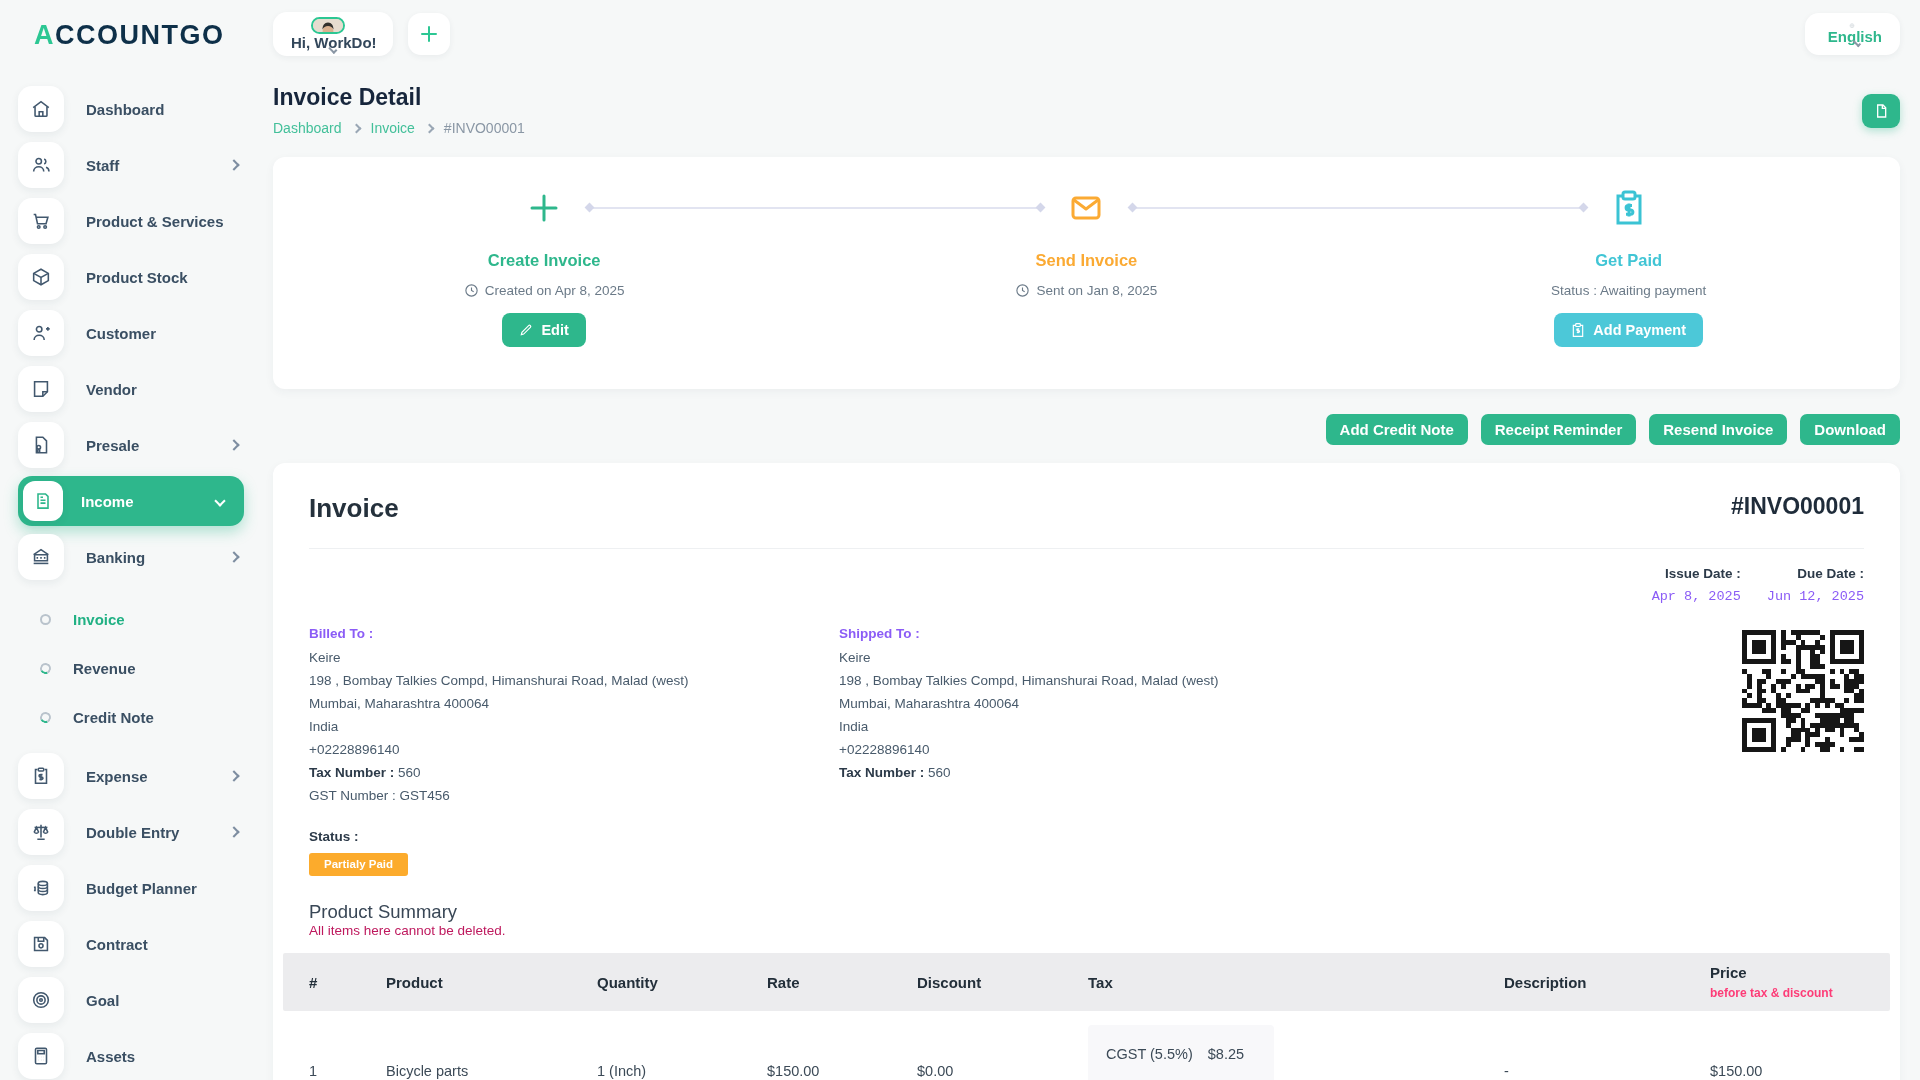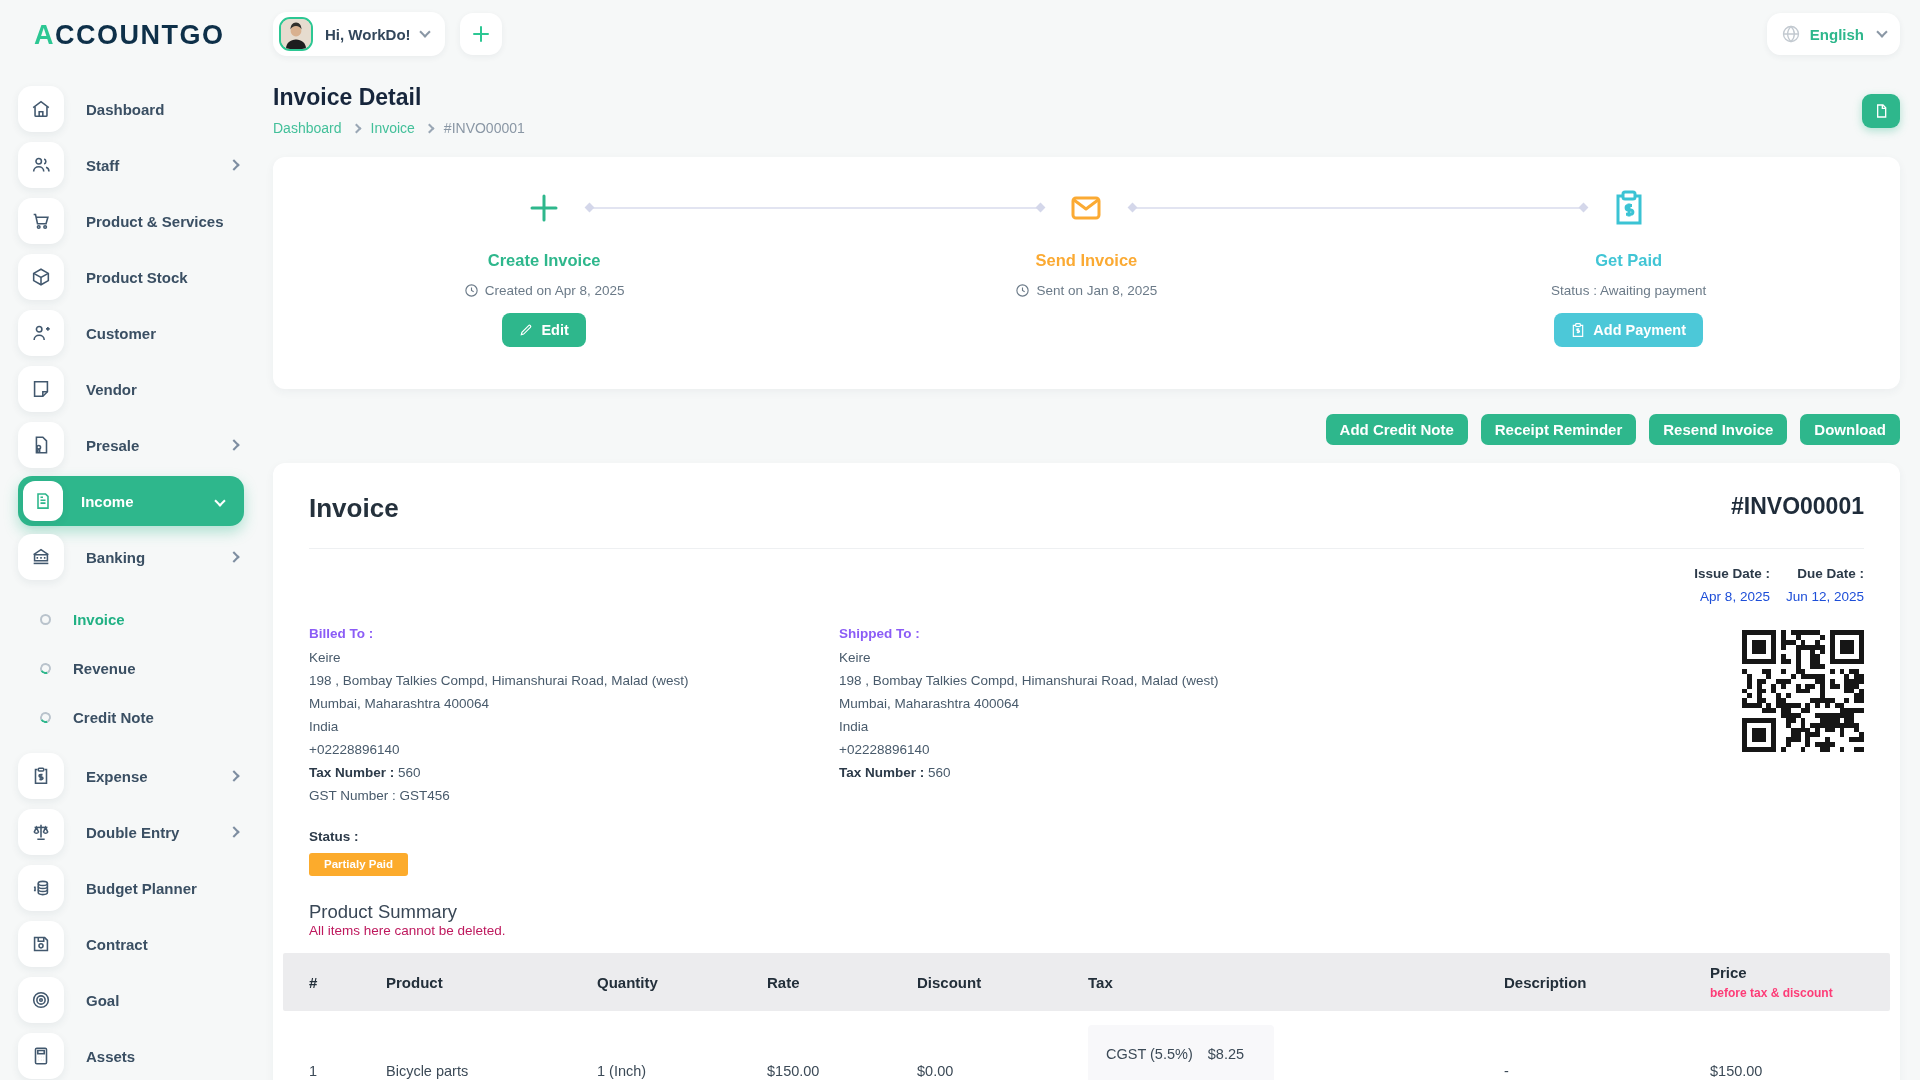--- a/index.html
+++ b/index.html
@@ -38,21 +38,21 @@
   .sub-item { display:flex; align-items:center; height:49px; cursor:pointer; }
   .sub-bullet { width:11px; height:11px; border:2.5px solid #b9c3cc; border-radius:50%; margin-left:22px; flex:0 0 11px; }
   .sub-bullet.greenish { border-bottom-color:#2eb78c; transform:rotate(20deg); }
   .sub-label { margin-left:22px; font-size:15px; font-weight:600; color:#3a4f63; }
   .sub-item.active .sub-label { color:#21b184; font-weight:700; }
   
   .main { flex:1; padding:0 20px 0 15px; position:relative; }
   .topbar { display:flex; align-items:center; padding-top:12px; }
   .pill {
     background:#fff; border-radius:14px; box-shadow:0 2px 6px rgba(30,50,70,.06);
-    display:flex; align-items:center; cursor:pointer;
+    display:flex; align-items:center; cursor:pointer;flex-direction:column;
   }
   .user-pill { padding:5px 16px 5px 6px; height:44px; }
   .avatar { width:34px; height:34px; border-radius:11px; border:2px solid #2cc793; overflow:hidden; background:#e8ddd3; }
   .user-name { margin-left:12px; font-size:15px; font-weight:600; color:#33475b; }
   .chev-down { width:8px; height:8px; border-right:2px solid #8a97a5; border-bottom:2px solid #8a97a5; transform:rotate(45deg); margin-left:10px; margin-top:-4px; }
   .plus-btn { width:42px; height:42px; border-radius:13px; margin-left:15px; justify-content:center; }
   .lang-pill { margin-left:auto; padding:10px 14px; height:42px; }
   .lang-label { font-size:15px; font-weight:600; color:#2eb78c; margin:0 4px 0 9px; }
   .title-row { display:flex; margin-top:28px; align-items:flex-start; }
   .page-title { font-size:23px; font-weight:700; color:#17263c; }
@@ -99,24 +99,24 @@
   }
   
   .invoice-card {
     margin-top:18px; background:#fff; border-radius:12px; box-shadow:0 3px 10px rgba(30,50,70,.05);
     padding:30px 36px; height:640px; overflow:hidden;
   }
   .inv-head { display:flex; align-items:flex-start; }
   .inv-title { font-size:26px; font-weight:600; color:#25313c; }
   .inv-number { margin-left:auto; font-size:23px; font-weight:700; color:#1f2c3a; }
   .inv-divider { height:1px; background:#eef0f2; margin-top:24px; }
-  .dates-row { display:flex; justify-content:flex-end; gap:16px; margin-top:17px; }
+  .dates-row { display:flex; justify-content:flex-end; gap:26px; margin-top:17px; }
   .date-block { text-align:right; }
   .date-label { font-size:13.5px; font-weight:700; color:#2c3a49; }
-  .date-value { font-size:13.5px; color:#1d4ed8; margin-top:8px; }
+  .date-value { font-size:13.5px; color:#8b5cf6; margin-top:8px;font-family:Liberation Mono, monospace; }
   .addresses { display:flex; margin-top:22px; }
   .addr-col { width:530px; }
   .addr-col.second { flex:1; }
   .addr-label { font-size:13.5px; font-weight:700; color:#8b5cf6; margin-bottom:5px; }
   .addr-line { font-size:13.5px; color:#485a6b; line-height:23px; }
   .addr-bold { font-weight:700; color:#2c3a49; }
   .qr-box { width:122px; flex:0 0 122px; margin-top:4px; }
   .status-block { margin-top:22px; }
   .status-label { font-size:13.5px; font-weight:700; color:#2c3a49; }
   .status-badge {

